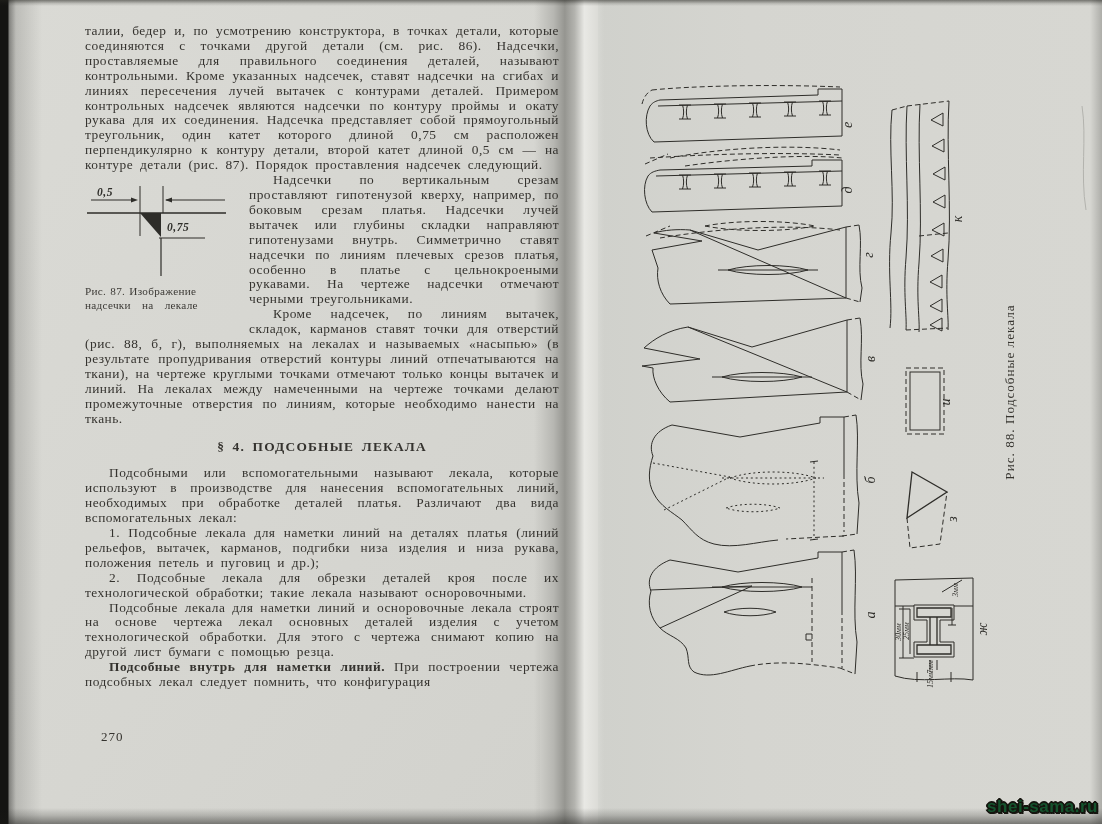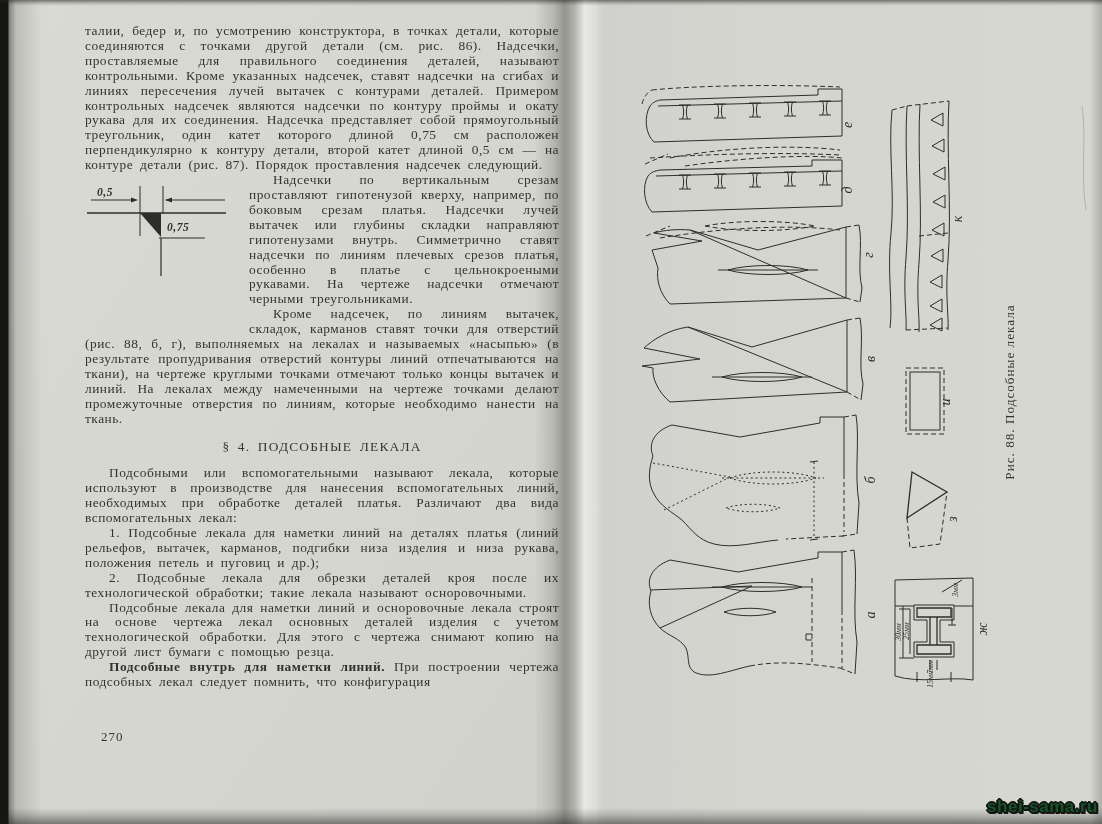--- a/index.html
+++ b/index.html
@@ -19,21 +19,21 @@
         background:linear-gradient(0deg,rgba(25,25,22,.5),rgba(25,25,22,.18) 55%,rgba(0,0,0,0));}
   .edge-right{position:absolute;right:0;top:0;width:12px;height:824px;
         background:linear-gradient(270deg,rgba(25,25,22,.22),rgba(0,0,0,0));}
 
   
   .textcol{position:absolute;left:85px;top:24px;width:474px;
         font-size:13.4px;line-height:14.9px;letter-spacing:.5px;word-spacing:3px;text-align:justify;}
   .textcol p{margin:0;text-indent:24px;}
   .textcol p.noindent{text-indent:0;}
   .sect{clear:both;margin:14px 0 11px;text-align:center;text-indent:0;
-        font-weight:normal;font-size:13.4px;letter-spacing:1.2px;}
+        font-weight:bold;font-size:13.4px;letter-spacing:1.2px;}
   .wrapzone::after{content:"";display:block;clear:both;}
   .fig87{float:left;width:154px;height:152px;margin:8px 10px 0 0;}
   .fig87 svg{display:block;}
   .figcap{font-size:11.2px;line-height:14px;letter-spacing:.3px;word-spacing:1px;
         color:#3c3a36;text-align:left;text-indent:0;margin-top:3px;}
   .figcap .l2{word-spacing:8px;}
   .pagenum{position:absolute;left:101px;top:729px;font-size:13px;letter-spacing:1px;}
 
   
   .fig88{position:absolute;left:590px;top:78px;}
@@ -74,20 +74,24 @@
             <line x1="2" y1="32" x2="141" y2="32" stroke-width="1.3"></line>
             <line x1="74" y1="57" x2="120" y2="57"></line>
             <line x1="76" y1="57" x2="76" y2="95" stroke-width="1.2"></line>
           </g>
           <polygon points="53,19 46,16.5 46,21.5" fill="#2e2d29"></polygon>
           <polygon points="80,19 87,16.5 87,21.5" fill="#2e2d29"></polygon>
           <polygon points="55,32 76,32 76,56" fill="#2e2d29"></polygon>
           <text class="f87b" x="12" y="15">0,5</text>
           <text class="f87b" x="82" y="50">0,75</text>
         </svg>
+        <div class="figcap">
+          <div class="l1">Рис. 87. Изображение</div>
+          <div class="l2">надсечки на лекале</div>
+        </div>
       </div>
       <p>Надсечки по вертикальным срезам проставляют гипотенузой кверху, например, по боковым срезам платья. Надсечки лучей вытачек или глубины складки направляют гипотенузами внутрь. Симметрично ставят надсечки по линиям плечевых срезов платья, особенно в платье с цельнокроеными рукавами. На чертеже надсечки отмечают черными треугольниками.</p>
       <p>Кроме надсечек, по линиям вытачек, складок, карманов ставят точки для отверстий (рис. 88, б, г), выполняемых на лекалах и называемых «насыпью» (в результате пропудривания отверстий контуры линий отпечатываются на ткани), на чертеже круглыми точками отмечают только концы вытачек и линий. На лекалах между намеченными на чертеже точками делают промежуточные отверстия по линиям, которые необходимо нанести на ткань.</p>
     </div>
 
     <h3 class="sect">§ 4. ПОДСОБНЫЕ ЛЕКАЛА</h3>
 
     <p>Подсобными или вспомогательными называют лекала, которые используют в производстве для нанесения вспомогательных линий, необходимых при обработке деталей платья. Различают два вида вспомогательных лекал:</p>
     <p>1. Подсобные лекала для наметки линий на деталях платья (линий рельефов, вытачек, карманов, подгибки низа изделия и низа рукава, положения петель и пуговиц и др.);</p>
     <p>2. Подсобные лекала для обрезки деталей кроя после их технологической обработки; такие лекала называют осноровочными.</p>

